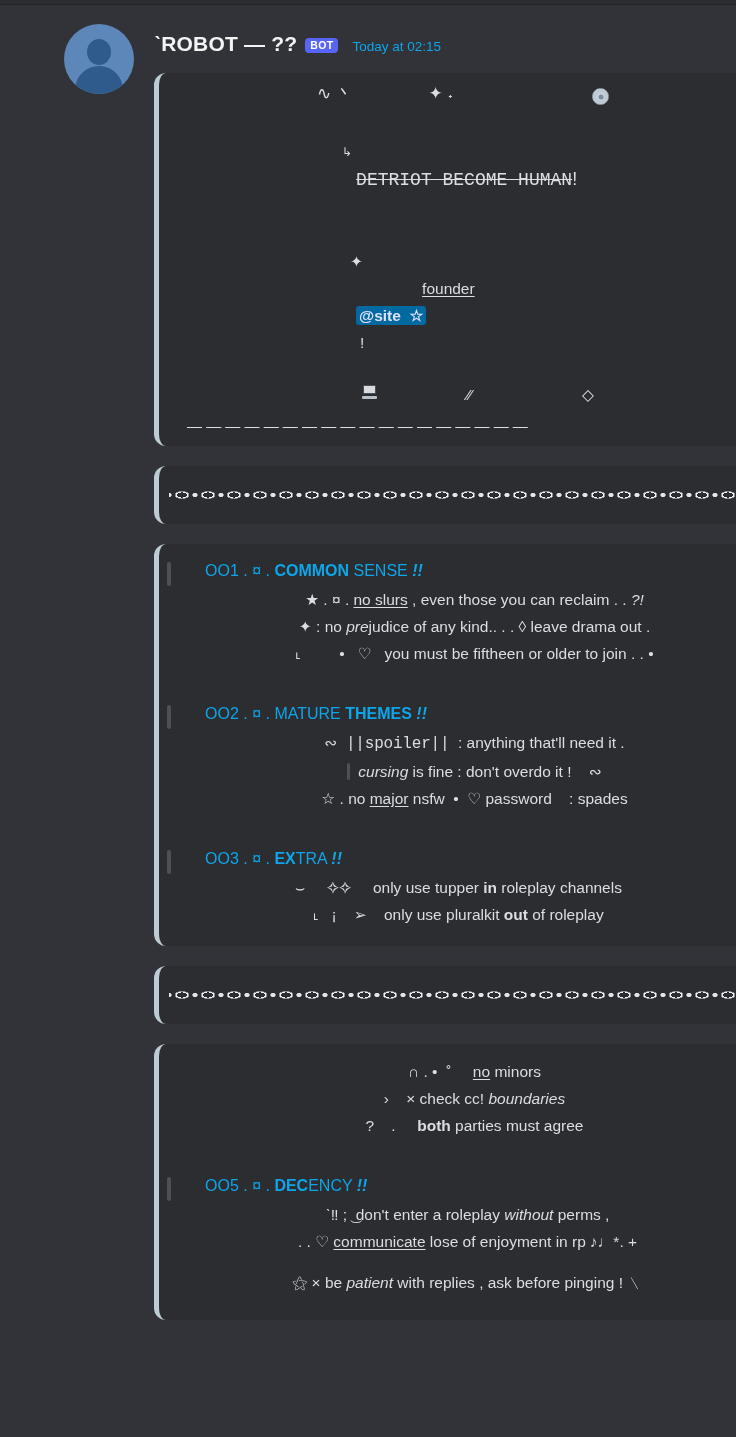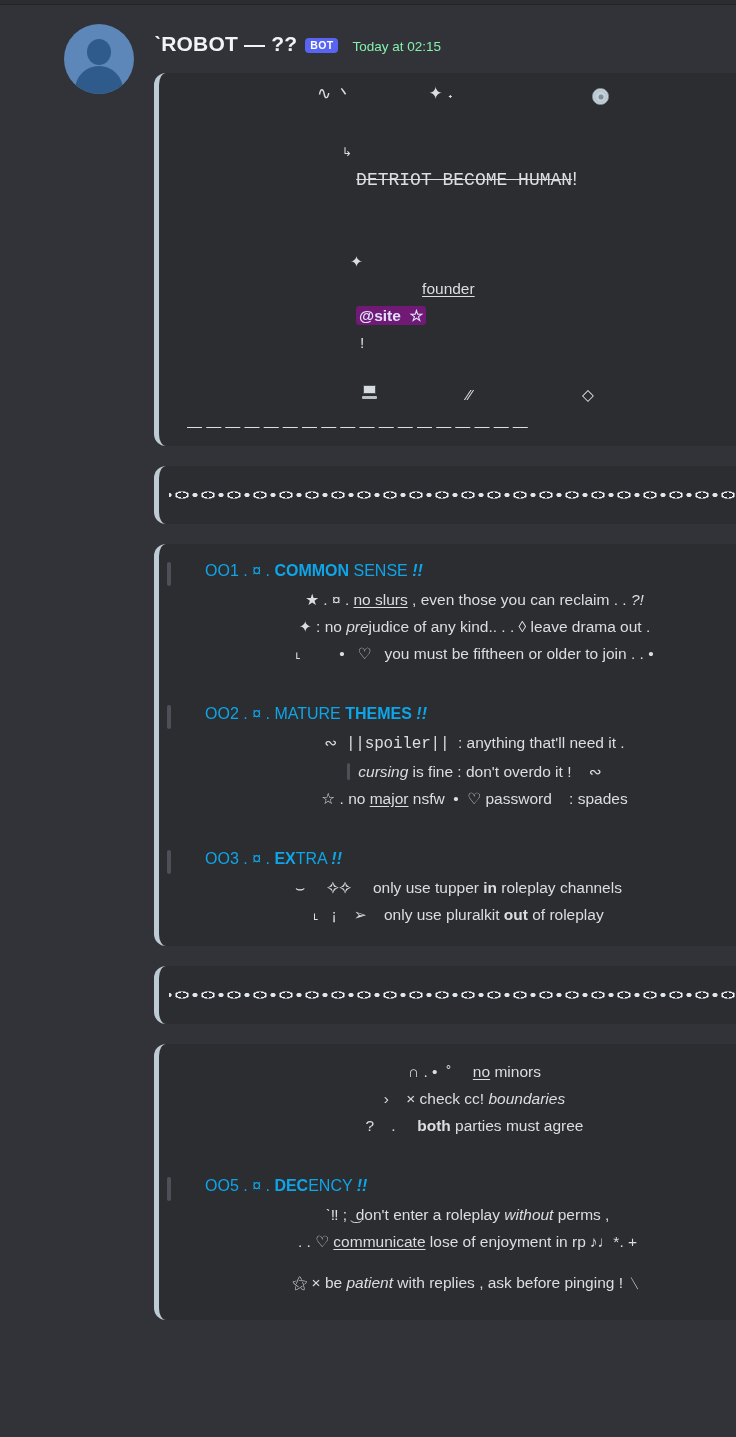--- a/index.html
+++ b/index.html
@@ -80,21 +80,21 @@
     font-size: 10.5px;
     font-weight: bold;
     letter-spacing: .3px;
     border-radius: 4px;
     padding: 2px 5px 2px 5px;
     line-height: 11px;
     position: relative;
     top: 1px;
   }
   .timestamp {
-    color: #86efac;
+    color: #0ea5e9;
     font-size: 13.5px;
     margin-left: 6px;
     white-space: nowrap;
     position: relative;
     top: 2px;
   }
 
   
   .embeds {
     position: absolute;
@@ -120,21 +120,21 @@
 
   .strike { text-decoration: line-through; }
   .ul { text-decoration: underline; text-underline-offset: 2px; }
   .bold { font-weight: bold; }
   .ital { font-style: italic; }
   .mono { font-family: "Liberation Mono", monospace; font-size: 16px; letter-spacing: -.2px; }
   .small { font-size: 12px; }
   .big { font-size: 18px; }
 
   .mention {
-    background: #701a75;
+    background: #0369a1;
     color: #dee0fc;
     border-radius: 3px;
     padding: 1px 3px;
     font-weight: bold;
   }
 
   .emoji-cd {
     display: inline-block;
     width: 17px; height: 17px;
     border-radius: 50%;

